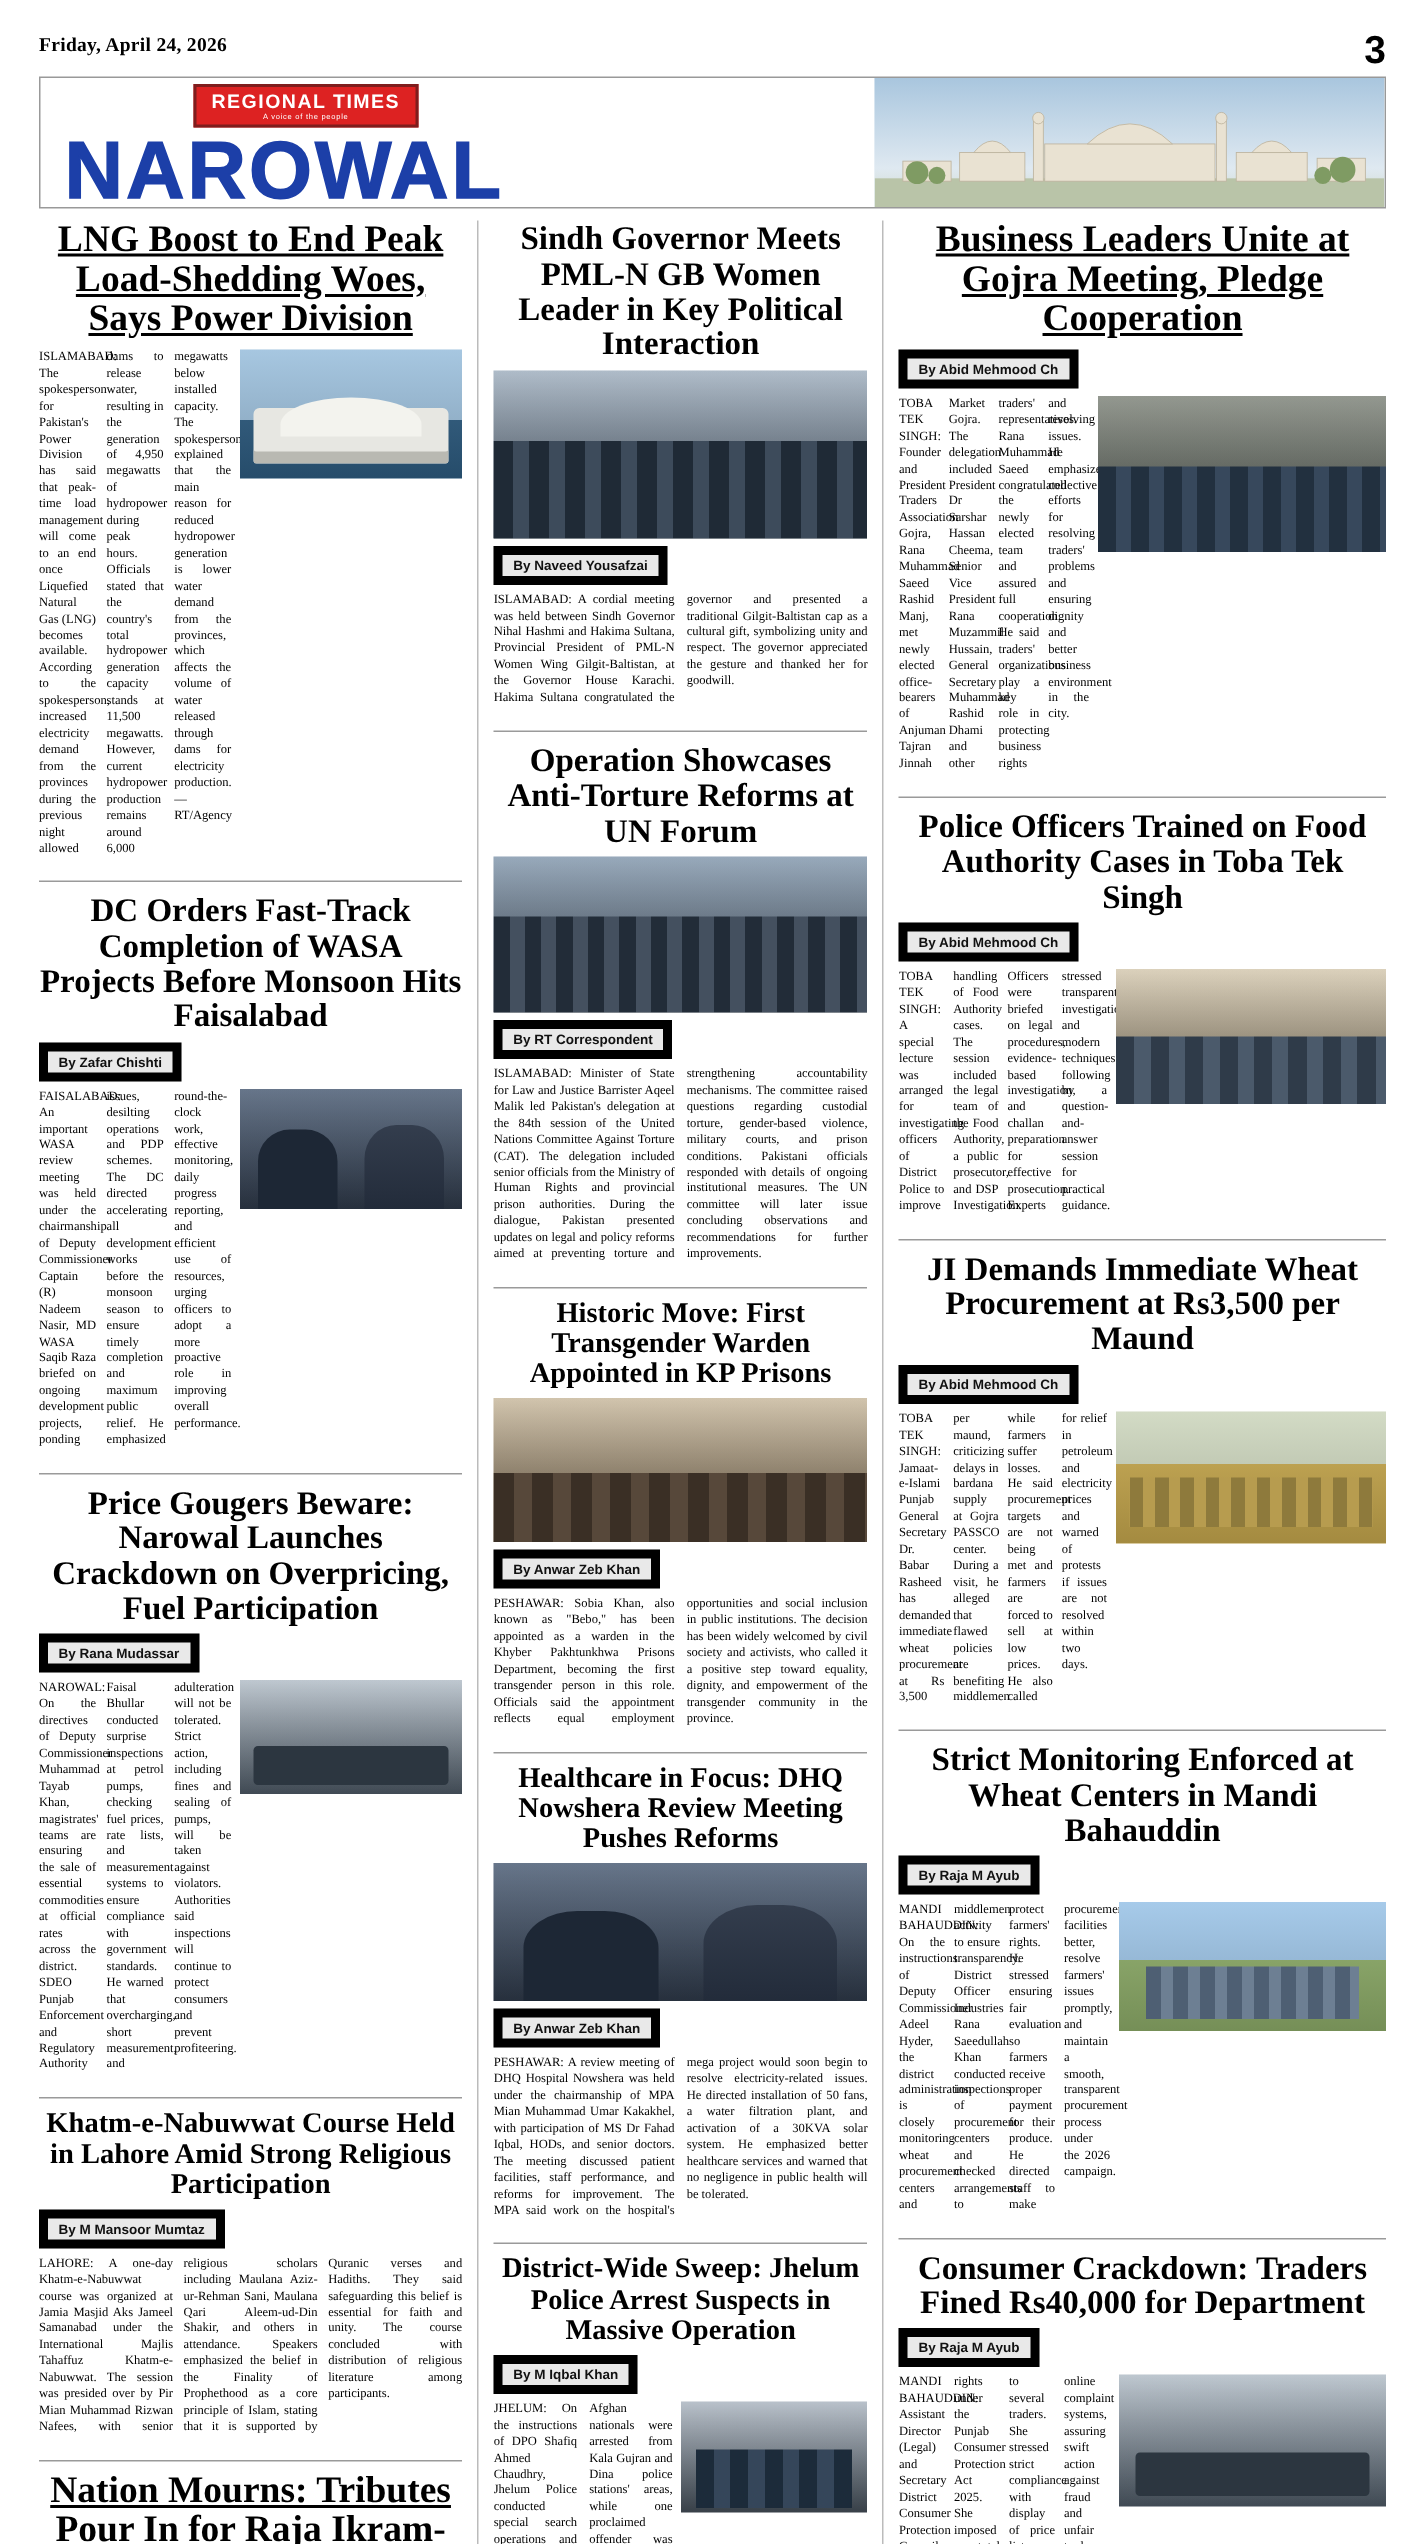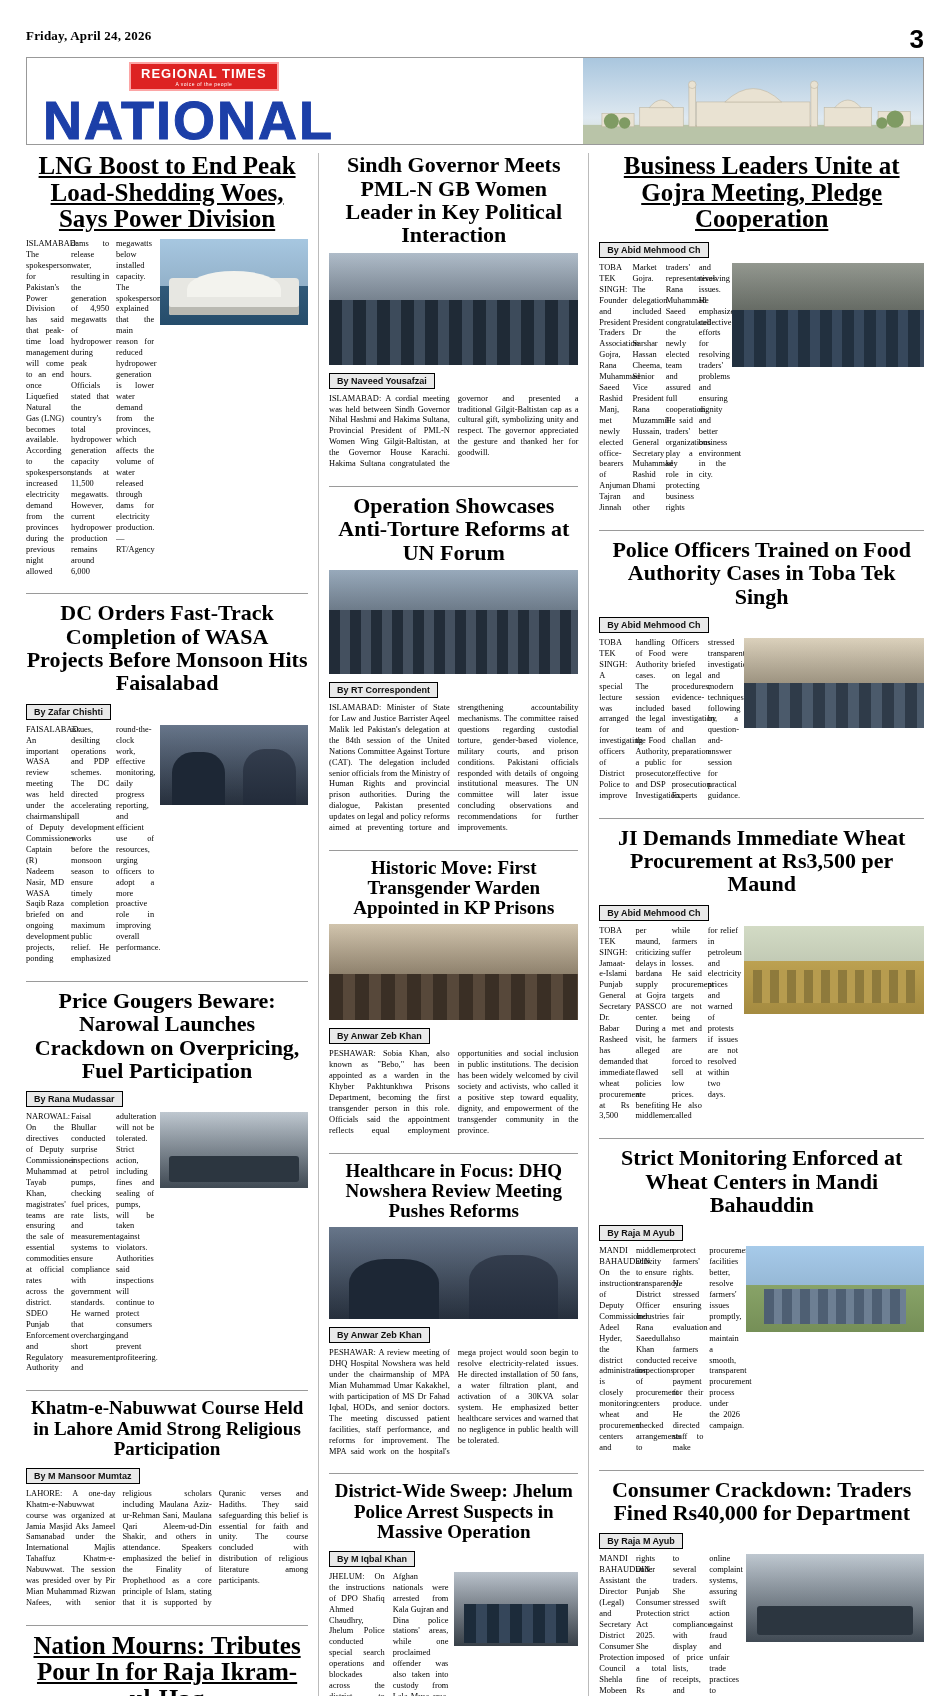--- a/index.html
+++ b/index.html
@@ -3,39 +3,39 @@
 <meta charset="utf-8">
 <style>
   * { box-sizing: border-box; }
   html, body { margin:0; padding:0; }
   body {
     width:950px; height:1696px;
     background:#ffffff;
     font-family:"Liberation Serif", serif;
     color:#000;
   }
-  .page { width:950px; height:1336px; padding:8px 26px 10px 26px; position:relative;margin-top:20px; }
+  .page { width:950px; height:1336px; padding:22px 26px 10px 26px; position:relative; }
 
   
   .topbar { display:flex; align-items:flex-start; justify-content:space-between; }
   .date { font-family:"Liberation Serif",serif; font-size:13px; font-weight:bold; letter-spacing:.2px; }
   .pageno { font-size:26px; font-weight:bold; font-family:"Liberation Sans",sans-serif; line-height:.9; }
   .masthead {
     margin-top:6px;
     height:88px;
     border:1px solid #999;
     display:flex; align-items:stretch; overflow:hidden;
     background:#fff;
   }
   .mast-left { flex:0 0 62%; padding:4px 8px 0 10px; position:relative; }
   .mast-brand {
     display:inline-block;
     background:#d22; color:#fff; font-family:"Liberation Sans",sans-serif;
     font-weight:bold; font-size:13px; letter-spacing:1px; padding:2px 10px 2px 10px;
-    border:2px solid #fca5a5; margin-left:92px;
+    border:2px solid #7f1d1d; margin-left:92px;
   }
   .mast-brand small { display:block; font-size:5px; font-weight:normal; letter-spacing:.5px; text-align:center;}
   .mast-title {
     font-family:"Liberation Sans",sans-serif;
     font-weight:bold; font-size:54px; color:#1c3fa8; letter-spacing:2px;
     line-height:54px; margin-top:2px; padding-left:6px;
     -webkit-text-stroke:1px #1c3fa8;
   }
   .mast-right { flex:1 1 auto; position:relative; background:linear-gradient(#bcd4e6,#e6eef5); overflow:hidden; }
   .mast-right .sky { position:absolute; inset:0; background:linear-gradient(#a9c6de 0%, #dfe9f1 70%, #cfd9c8 100%); }
@@ -54,21 +54,21 @@
 
   h1.head {
     font-family:"Liberation Serif",serif;
     font-weight:bold; text-align:center; margin:0 0 6px 0; line-height:1.06;
   }
   .h-xl { font-size:25px;text-decoration:underline; }
   .h-lg { font-size:22px; }
   .h-md { font-size:19px; }
 
   .byline {
-    display:inline-block; background:#e9e9e9; border:1px solid #000000;
+    display:inline-block; background:#e9e9e9; border:6px solid #000000;
     font-family:"Liberation Sans",sans-serif; font-size:9px; font-weight:bold;
     padding:2px 7px; margin:0 0 5px 0; color:#111;
   }
   .byline-wrap { text-align:left; }
 
   .body { font-size:8.4px; line-height:1.3; text-align:justify; hyphens:auto; -webkit-hyphens:auto; }
   .cols2 { column-count:2; column-gap:8px; }
   .cols3 { column-count:3; column-gap:7px; }
   .cols4 { column-count:4; column-gap:6px; }
 
@@ -125,21 +125,21 @@
     <div class="date">Friday, April 24, 2026</div>
     <div class="pageno">3</div>
   </div>
 
   <div class="masthead">
     <div class="mast-left">
       <div class="mast-brand">
         <span>REGIONAL TIMES</span>
         <small>A voice of the people</small>
       </div>
-      <div class="mast-title">NATIONAL</div>
+      <div class="mast-title">NAROWAL</div>
     </div>
     <div class="mast-right">
       <div class="sky"></div>
       <svg class="mosque" viewBox="0 0 360 90" preserveAspectRatio="none">
         <rect x="0" y="70" width="360" height="20" fill="#b9c4a8"></rect>
         <g fill="#e9e2d2" stroke="#bdb49f" stroke-width="0.6">
           <rect x="120" y="46" width="120" height="26"></rect>
           <path d="M150 46 q30 -28 60 0 z"></path>
           <rect x="112" y="30" width="7" height="42"></rect>
           <rect x="241" y="30" width="7" height="42"></rect>

